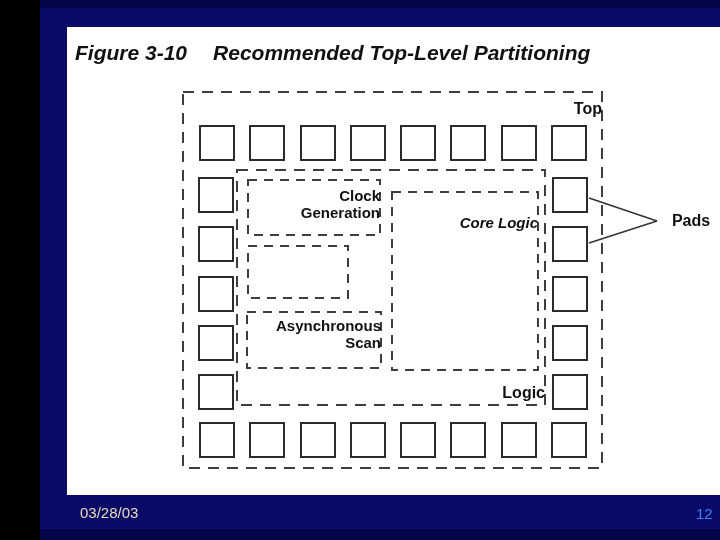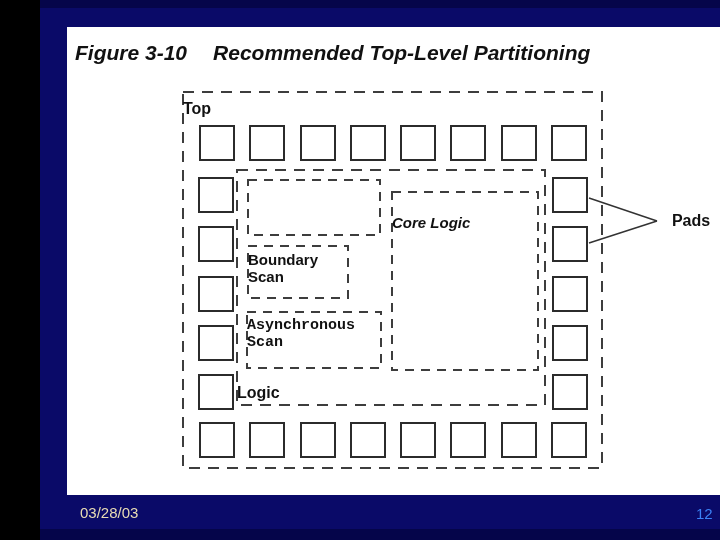--- a/index.html
+++ b/index.html
@@ -44,21 +44,21 @@
   .fig-title .fig-label { margin-right: 26px; }
   .diagram-svg {
     position: absolute;
     left: 0; top: 0;
     width: 720px; height: 540px;
   }
   .dlabel {
     position: absolute;
     color: #111;
     font-weight: bold;
-    text-align: left;
+    text-align: right;
     line-height: 17px;
     font-size: 15px;
   }
   .dlabel.big { font-size: 16px; }
   .footer-date {
     position: absolute;
     left: 40px; top: 504px;
     font-size: 15px;
     color: #e8dcb4;
   }
@@ -122,26 +122,26 @@
         <rect x="513" y="375" width="34" height="34" fill="#ffffff" stroke="#2b2b2b" stroke-width="2"></rect>
       </g>
 
     <line x1="549" y1="198" x2="617" y2="221" stroke="#333" stroke-width="1.5"></line>
     <line x1="549" y1="243" x2="617" y2="221" stroke="#333" stroke-width="1.5"></line>
   </svg>
 
   <div class="dlabel big" style="left:143px; top:100px; width:419px;">Top</div>
   <div class="dlabel big" style="left:197px; top:384px; width:308px;">Logic</div>
 
+  <div class="dlabel" style="left:208px; top:187px; width:132px;">
+    <div>Clock</div>
+    <div>Generation</div>
+  </div>
   <div class="dlabel" style="left:352px; top:214px; width:146px;font-style:italic;">Core Logic</div>
-  <div class="dlabel" style="left:208px; top:251px; width:100px;">
-    <div>Boundary</div>
-    <div>Scan</div>
-  </div>
-  <div class="dlabel" style="left:207px; top:317px; width:134px;font-family:Liberation Mono, monospace;">
+  <div class="dlabel" style="left:207px; top:317px; width:134px;">
     <div>Asynchronous</div>
     <div>Scan</div>
   </div>
 
   <div class="dlabel big" style="left:626px; top:212px; width:50px; text-align:center;">Pads</div>
 
   <div class="footer-date">03/28/03</div>
   <div class="footer-page">12</div>
 </div>
 

